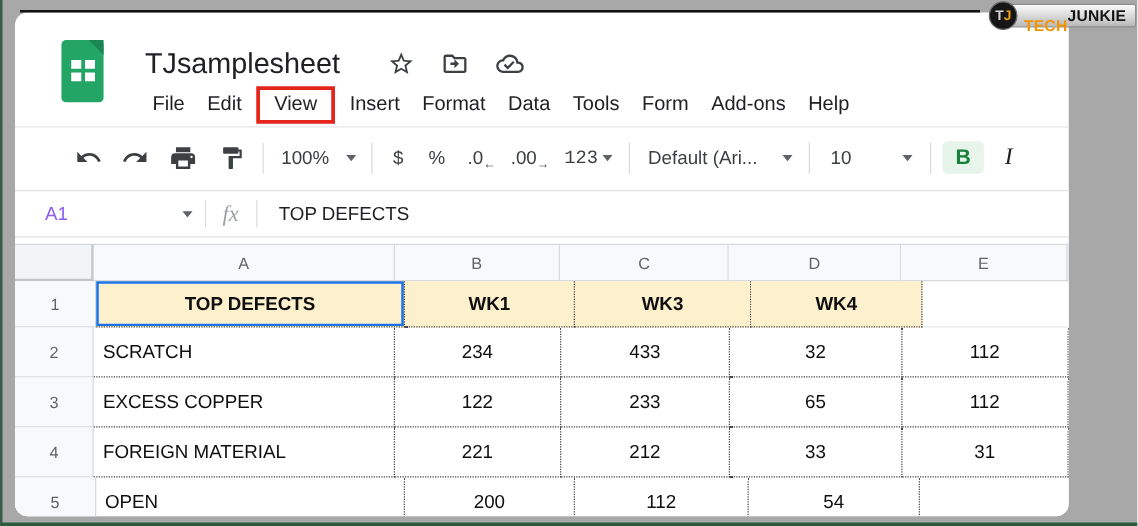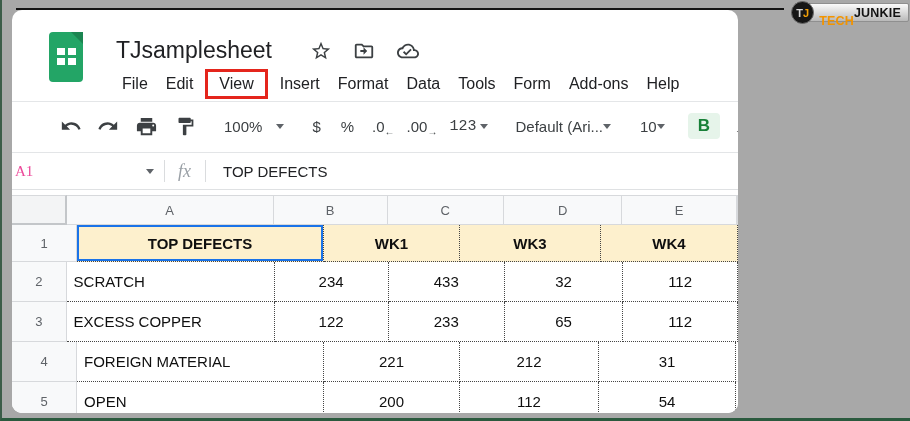--- a/index.html
+++ b/index.html
@@ -13,21 +13,21 @@
   .tj-logo { position:absolute; top:1px; right:1px; display:flex; align-items:center; z-index:50; }
   .tj-circle { width:23px; height:23px; border-radius:50%; background:#161616; border:1px solid #6b6b6b;
                display:flex; align-items:center; justify-content:center; font-weight:bold; font-size:11px; z-index:2; }
   .tj-circle .t { color:#d6d6d6; } .tj-circle .j { color:#f2a007; }
   .tj-badge { margin-left:-11px; height:19px; display:flex; align-items:center;
               padding:0 7px 0 15px; border-radius:2px; border:1px solid #8f8f8f;
               background:linear-gradient(#fbfbfb,#b9b9b9); font-weight:bold; font-size:12.5px; letter-spacing:.2px; }
   .tj-badge .tech { color:#f29400;margin-top:16px; } .tj-badge .junkie { color:#131313; }
 
   
-  .window { position:absolute; left:10px; top:10px; width:726px; height:403px;
+  .window { position:absolute; left:10px; top:10px; width:843px; height:403px;
             background:#fff; border-radius:10px; overflow:hidden; }
 
   
   .sheets-icon { position:absolute; left:37px; top:22px; }
   .doc-title { position:absolute; left:104px; top:27px; font-size:23px; color:#202124; }
   .title-icons { position:absolute; left:298px; top:30px; display:flex; gap:21px; align-items:center; }
   .title-icons svg { display:block; }
 
   
   .menubar { position:absolute; left:101px; top:57px; height:34px; display:flex; align-items:center; font-size:16px; color:#202124; }
@@ -47,21 +47,21 @@
   .fmt { display:flex; align-items:flex-start; font-size:15px; color:#3c4043; }
   .mini-arrow { font-size:10px; position:relative; top:8px; left:0px; }
   .zoom-ctl,.num-ctl,.font-ctl,.size-ctl { display:flex; align-items:center; }
   .btn-bold { background:#e6f4ea; color:#188038; font-weight:700; font-size:17px;
               border-radius:4px; padding:3px 10px; }
   .btn-italic { font-family:"Liberation Serif","DejaVu Serif",serif; font-style:italic; font-size:19px; color:#202124; padding:0 6px; }
 
   
   .formula-bar { position:absolute; left:0; right:0; top:142px; height:38px; background:#fff;
                  border-top:1px solid #e3e5e7; border-bottom:1px solid #dfe1e3; display:flex; align-items:center; }
-  .name-box { width:152px; padding-left:3px; display:flex; align-items:center; justify-content:space-between; font-size:15px; color:#ec4899;font-family:Liberation Serif, serif; }
+  .name-box { width:152px; padding-left:24px; display:flex; align-items:center; justify-content:space-between; font-size:15px; color:#8b5cf6; }
   .name-box .caret { margin-right:10px; }
   .fx { font-family:"Liberation Serif","DejaVu Serif",serif; font-style:italic; font-size:18px; color:#9aa0a6; margin:0 14px 0 13px; }
   .fb-sep { width:1px; height:22px; background:#dadcde; }
   .fb-value { margin-left:17px; font-size:15px; color:#202124; }
 
   
   .grid { position:absolute; left:0; right:0; top:181px; bottom:0; background:#fff; padding-top:4px; }
   .grow { display:flex; }
   .ghead { height:30px; } .r1 { height:37px; } .rdata { height:40px; }
   .cell { display:flex; align-items:center; justify-content:center; overflow:hidden; }
@@ -246,20 +246,21 @@
         <div class="cell w-d dcell">65</div>
         <div class="cell w-e dcell">112</div>
         <div class="cell w-f fcell"></div>
       </div>
 
       <div class="grow rdata">
         <div class="cell w-rh rowh">4</div>
         <div class="cell w-a dcell lbl">FOREIGN MATERIAL</div>
         <div class="cell w-b dcell">221</div>
         <div class="cell w-c dcell">212</div>
+        <div class="cell w-d dcell">33</div>
         <div class="cell w-e dcell">31</div>
         <div class="cell w-f fcell"></div>
       </div>
 
       <div class="grow rdata">
         <div class="cell w-rh rowh">5</div>
         <div class="cell w-a dcell lbl">OPEN</div>
         <div class="cell w-b dcell">200</div>
         <div class="cell w-c dcell">112</div>
         <div class="cell w-e dcell">54</div>

